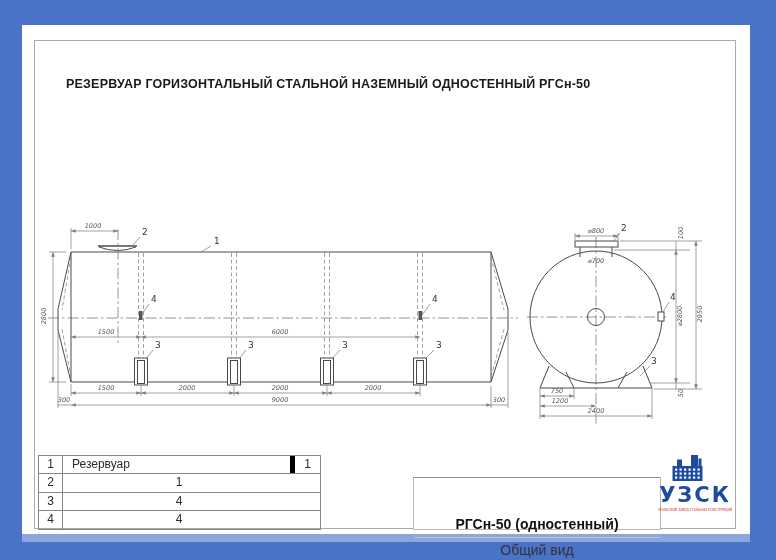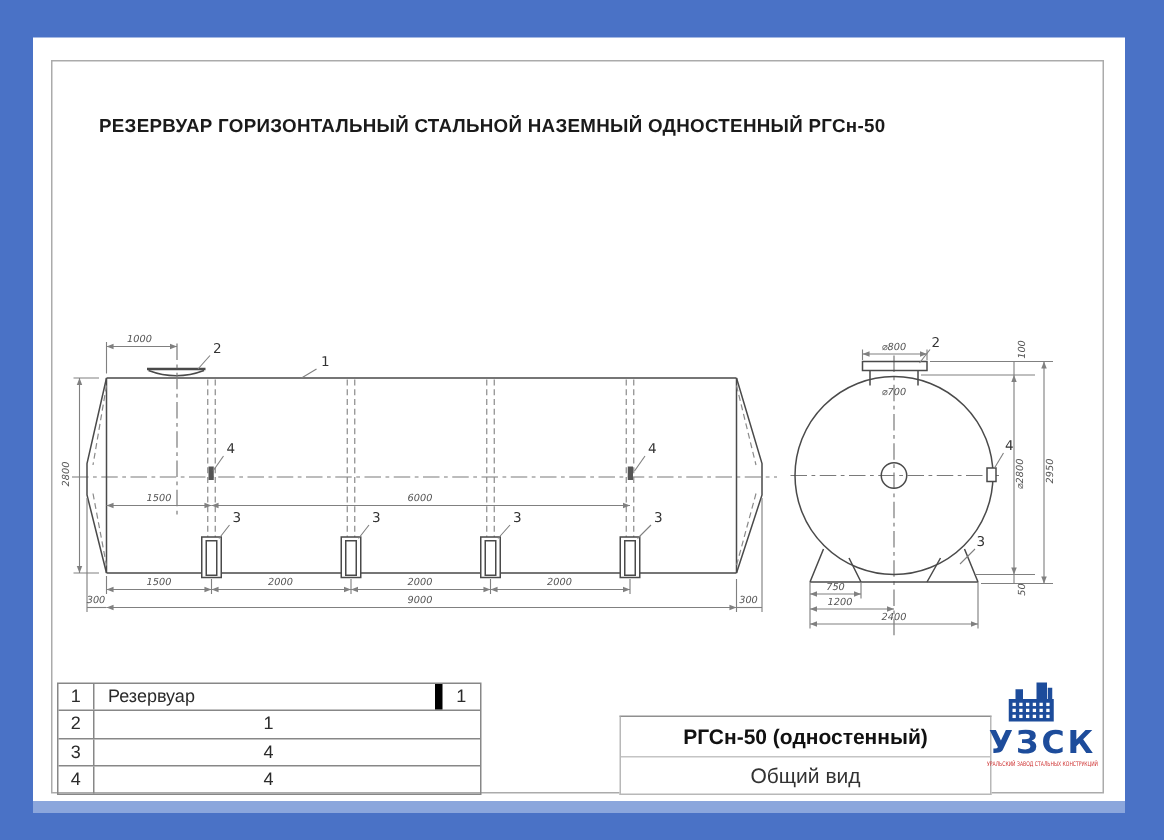--- a/index.html
+++ b/index.html
@@ -41,21 +41,21 @@
   .prow + .prow{border-top:1px solid #878787;}
   .pc{border-right:1px solid #878787;text-align:center;}
   .pn{padding-left:9px;border-right:5px solid #000000;white-space:nowrap;overflow:hidden;}
   .pq{text-align:center;}
   
   .tblock{
     position:absolute;left:391px;top:452px;width:246px;height:51px;
     border:1px solid #b8b8b8;border-top:1px solid #8f8f8f;background:#fff;
   }
   .tb-model{height:26px;line-height:26px;text-align:center;font-weight:bold;
-    font-size:14px;color:#111;border-bottom:1px solid #c4c4c4;}
+    font-size:14px;color:#111;border-bottom:1px solid #c4c4c4;margin-top:33px;}
   .tb-view{height:24px;line-height:24px;text-align:center;font-size:14px;color:#333;}
   .logo{position:absolute;left:633px;top:428px;}
   .logo-name{font:bold 21px "DejaVu Sans",sans-serif;fill:#1d4c9b;letter-spacing:2px;}
   .logo-tag{font:4.2px "DejaVu Sans",sans-serif;fill:#cf3333;}
 </style>
 </head>
 <body>
 
 <div class="page">
   <div class="frame"></div>

